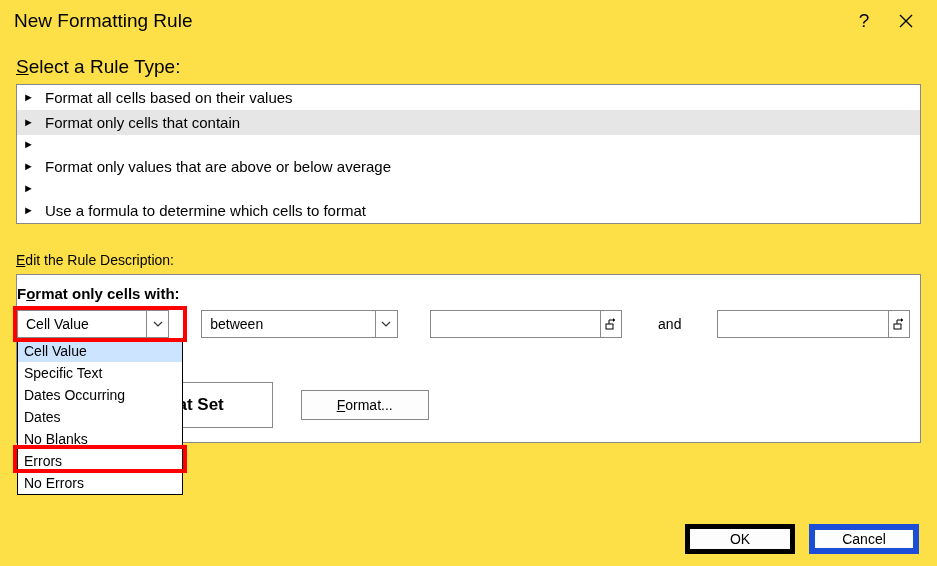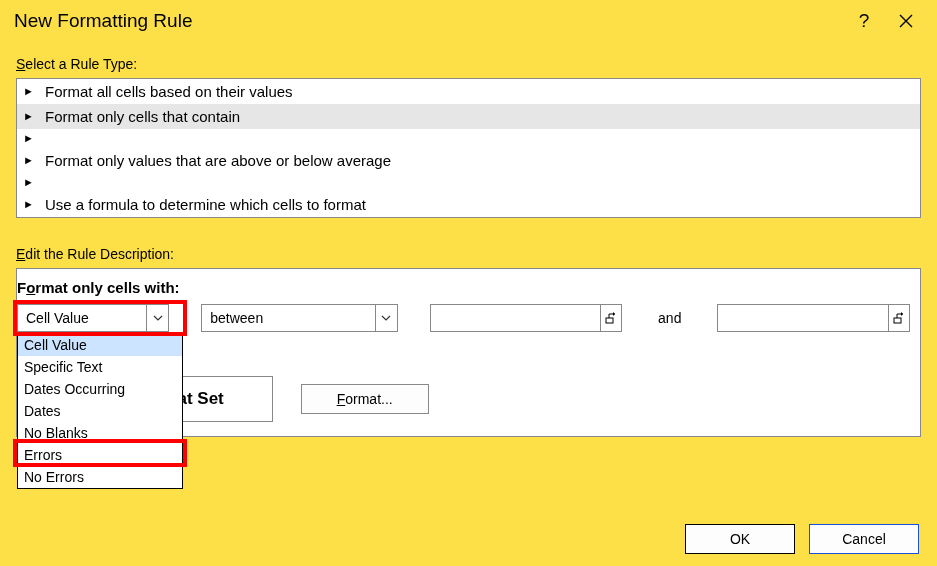--- a/index.html
+++ b/index.html
@@ -37,21 +37,21 @@
     align-items:center;
     justify-content:center;
     font-family: "Segoe UI Symbol", sans-serif;
   }
   .titlebar .help { font-size: 19px; }
   .titlebar .close svg { width:16px; height:16px; }
   .content {
     padding: 10px 16px 0 16px;
   }
   .section-label {
-    font-size: 14px;
+    font-size: 19px;
     margin: 4px 0 6px 0;
   }
   .underline-first::first-letter { text-decoration: underline; }
   .rule-type-box {
     border: 1px solid #888;
     background: #fff;
   }
   .rule-type-item {
     display: flex;
     align-items: center;
@@ -208,25 +208,25 @@
     right:18px;
     display:flex;
     gap:14px;
   }
   .footer button {
     width:110px;
     height:30px;
     font-size:14px;
     font-family:inherit;
     background:#fdfdfd;
-    border:1px solid #1d4ed8;
+    border:6px solid #1d4ed8;
     cursor:pointer;
   }
   .footer button.primary {
-    border:1px solid #000000;
+    border:5px solid #000000;
     color:#000;
   }
 </style>
 </head>
 <body>
 
 <div class="dialog">
 
   <div class="titlebar">
     <div class="title">New Formatting Rule</div>

